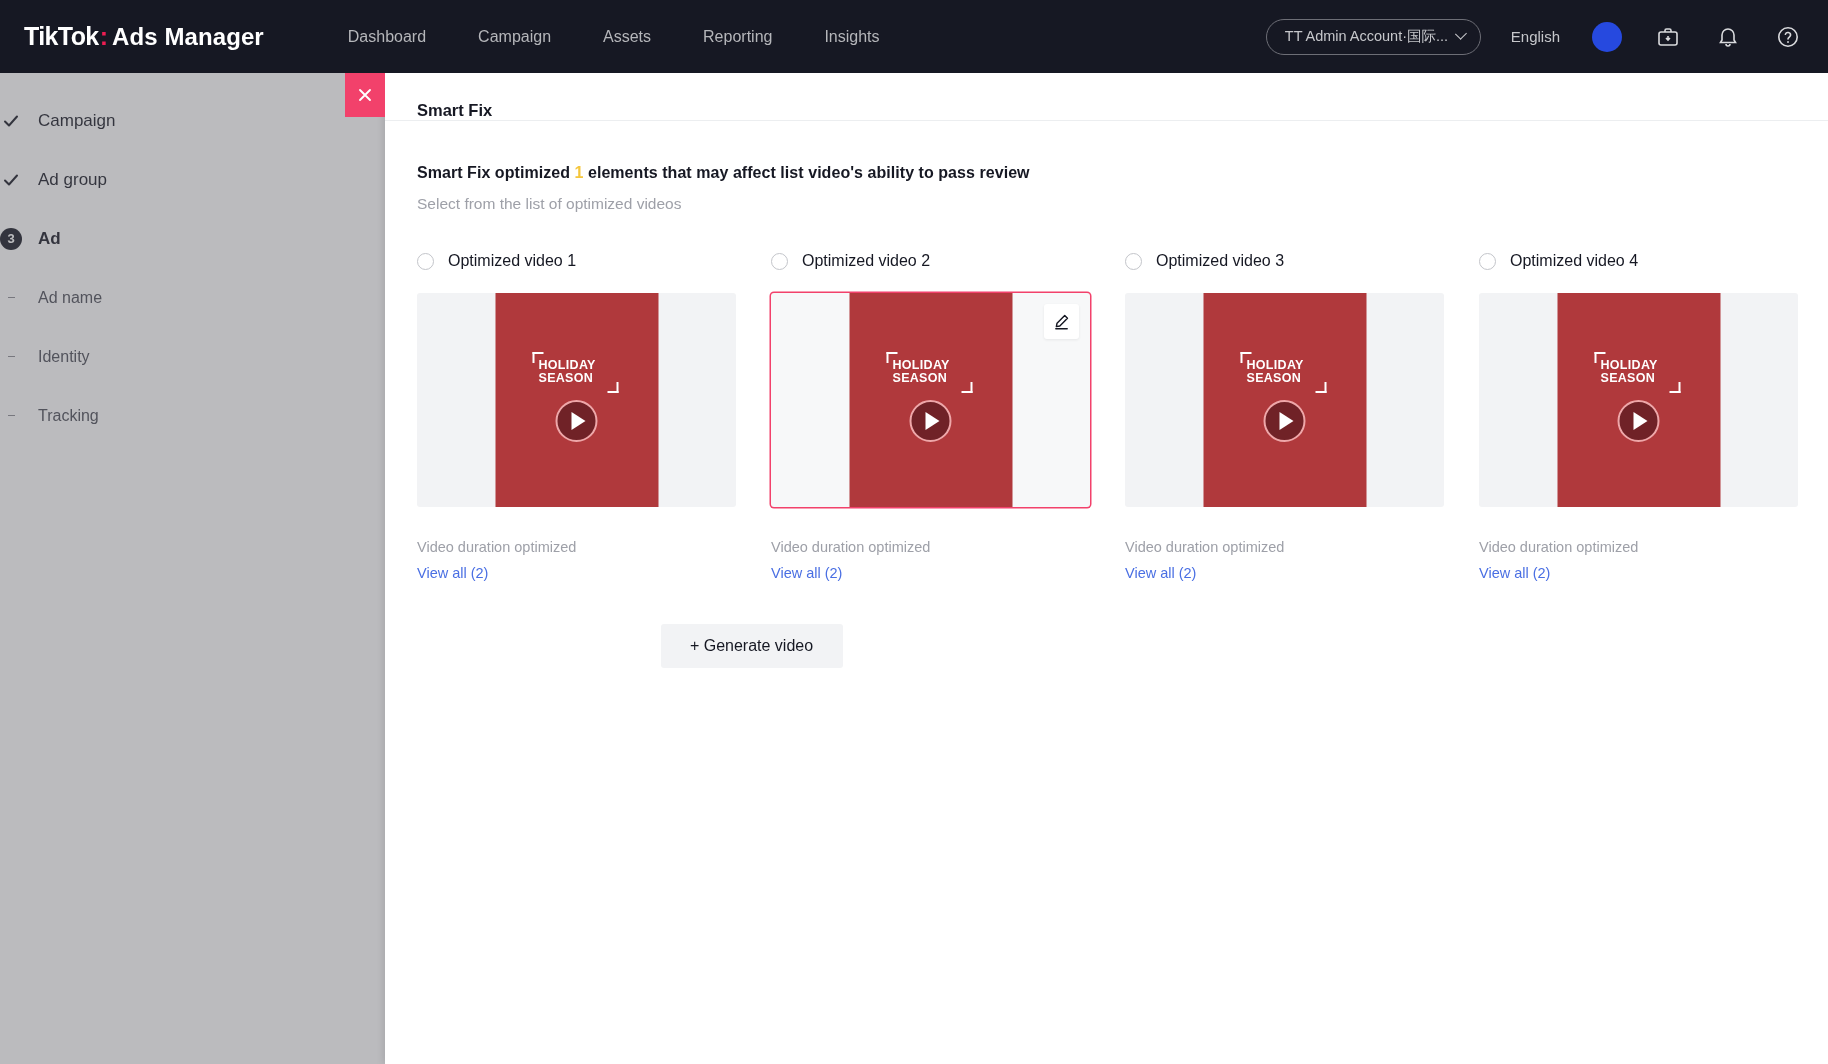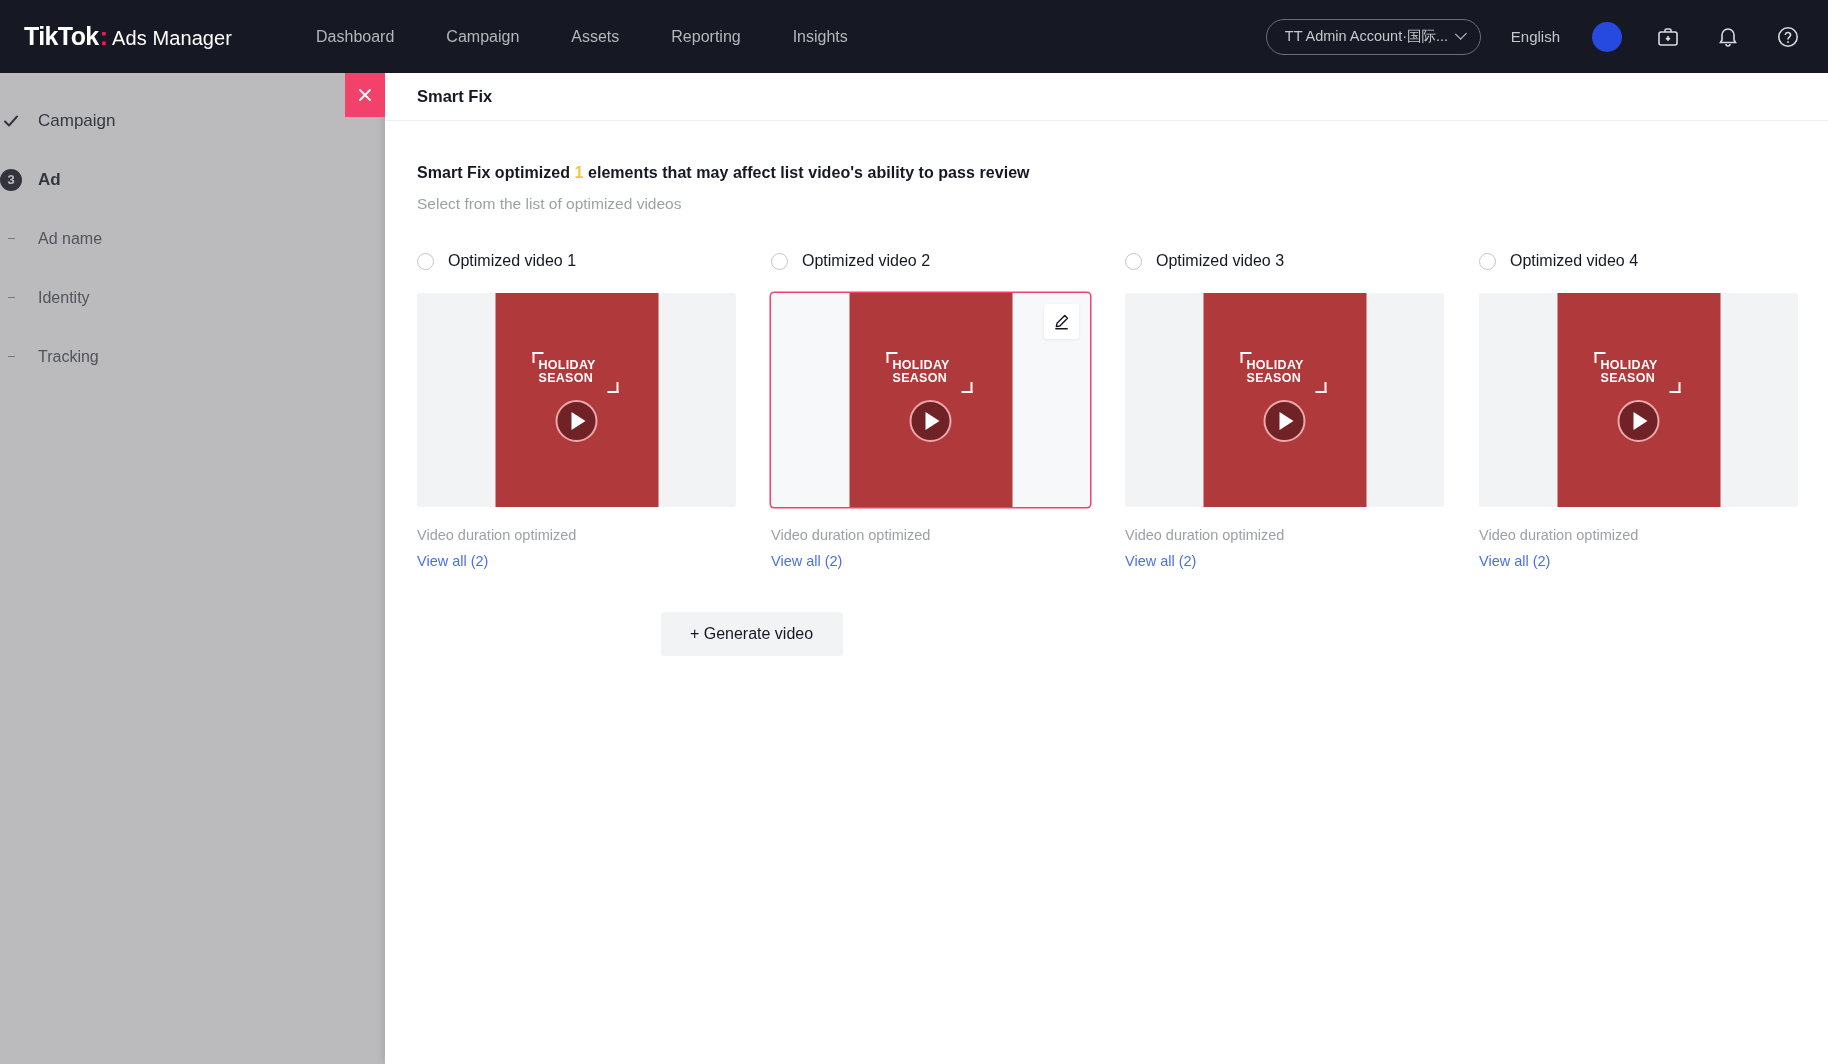--- a/index.html
+++ b/index.html
@@ -27,22 +27,22 @@
   }
   .brand-tiktok {
     color: #ffffff;
     font-size: 25px;
     font-weight: bold;
     letter-spacing: -0.6px;
   }
   .brand-colon { color: #ee1d52; font-size: 25px; font-weight: bold; margin: 0 1px 0 1px;}
   .brand-sub {
     color: #ffffff;
-    font-size: 20px;
-    font-weight: 400;
+    font-size: 24px;
+    font-weight: 700;
     margin-left: 3px;
     letter-spacing: 0.1px;
   }
   .navlinks { display: flex; align-items: center; gap: 0px; }
   .navlink {
     color: #b5b6ba;
     font-size: 16px;
     padding: 0 26px;
     line-height: 73px;
     cursor: pointer;
@@ -155,21 +155,21 @@
     position: absolute;
     top: 73px; left: 385px;
     width: 1443px; height: 991px;
     background: #ffffff;
     z-index: 30;
     box-shadow: -2px 0 7px rgba(0,0,0,0.10);
   }
   #drawer-header {
     height: 48px;
     border-bottom: 1px solid #eceef0;
-    display: flex; align-items: center;
+    display: flex; align-items: flex-end;
     padding-left: 32px;
   }
   #drawer-title {
     font-size: 16.5px;
     font-weight: bold;
     color: #161823;
   }
   #close-btn {
     position: absolute;
     top: 0px; left: -40px;
@@ -286,21 +286,21 @@
     width: 35px; height: 35px;
     background: #ffffff;
     border-radius: 3px;
     display: flex; align-items: center; justify-content: center;
     cursor: pointer;
     box-shadow: 0 1px 3px rgba(0,0,0,0.07);
   }
   .edit-btn svg { display: block; }
 
   .card-caption {
-    margin-top: 20px;
+    margin-top: 32px;
     font-size: 14.5px;
     color: #9ea0a8;
   }
   .card-link {
     margin-top: 10px;
     font-size: 14.5px;
     color: #4a6fe3;
     cursor: pointer;
     display: inline-block;
   }
@@ -379,20 +379,28 @@
 
     <div class="wz-item">
       <div class="wz-bullet done">
         <svg width="20" height="20" viewBox="0 0 20 20" fill="none" stroke="#161823" stroke-width="2" stroke-linecap="round" stroke-linejoin="round">
           <path d="M4 10.5l4 4 8-9"></path>
         </svg>
       </div>
       <div class="wz-label">Campaign</div>
     </div>
 
+    <div class="wz-item">
+      <div class="wz-bullet done">
+        <svg width="20" height="20" viewBox="0 0 20 20" fill="none" stroke="#161823" stroke-width="2" stroke-linecap="round" stroke-linejoin="round">
+          <path d="M4 10.5l4 4 8-9"></path>
+        </svg>
+      </div>
+      <div class="wz-label">Ad group</div>
+    </div>
 
     <div class="wz-item">
       <div class="wz-bullet current">3</div>
       <div class="wz-label current">Ad</div>
     </div>
 
     <div class="wz-sub">
       <span class="dot">
           <i></i>
         </span>

